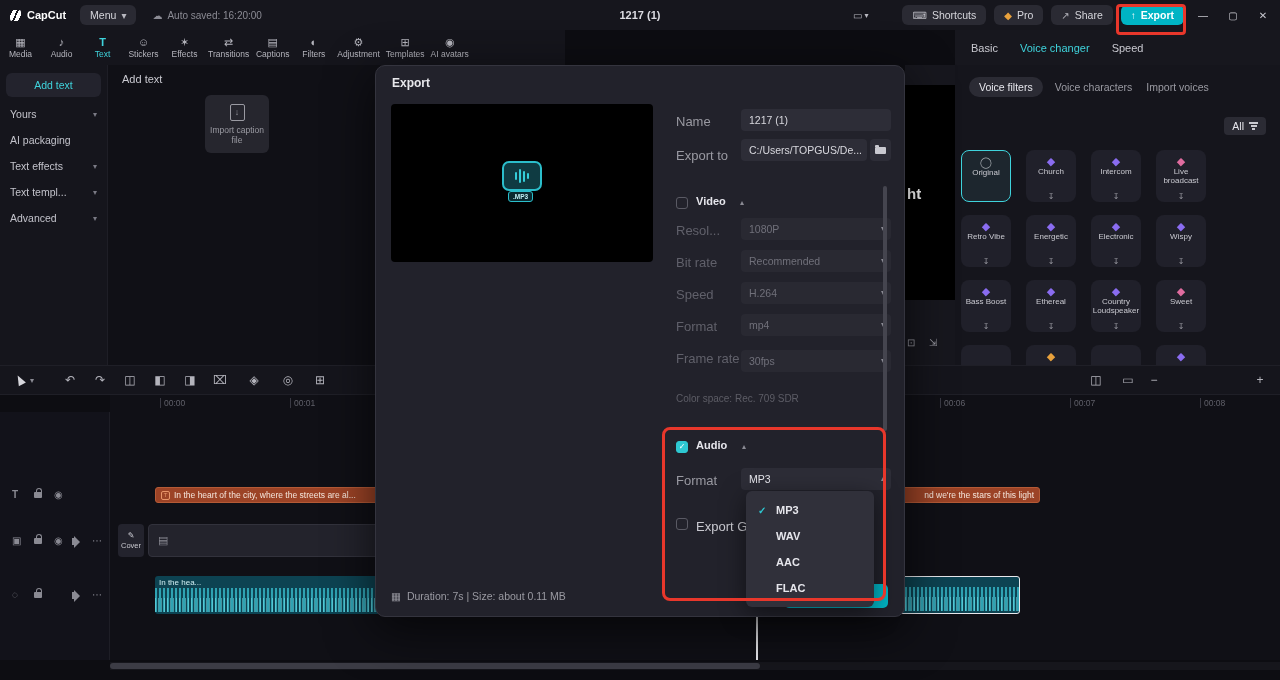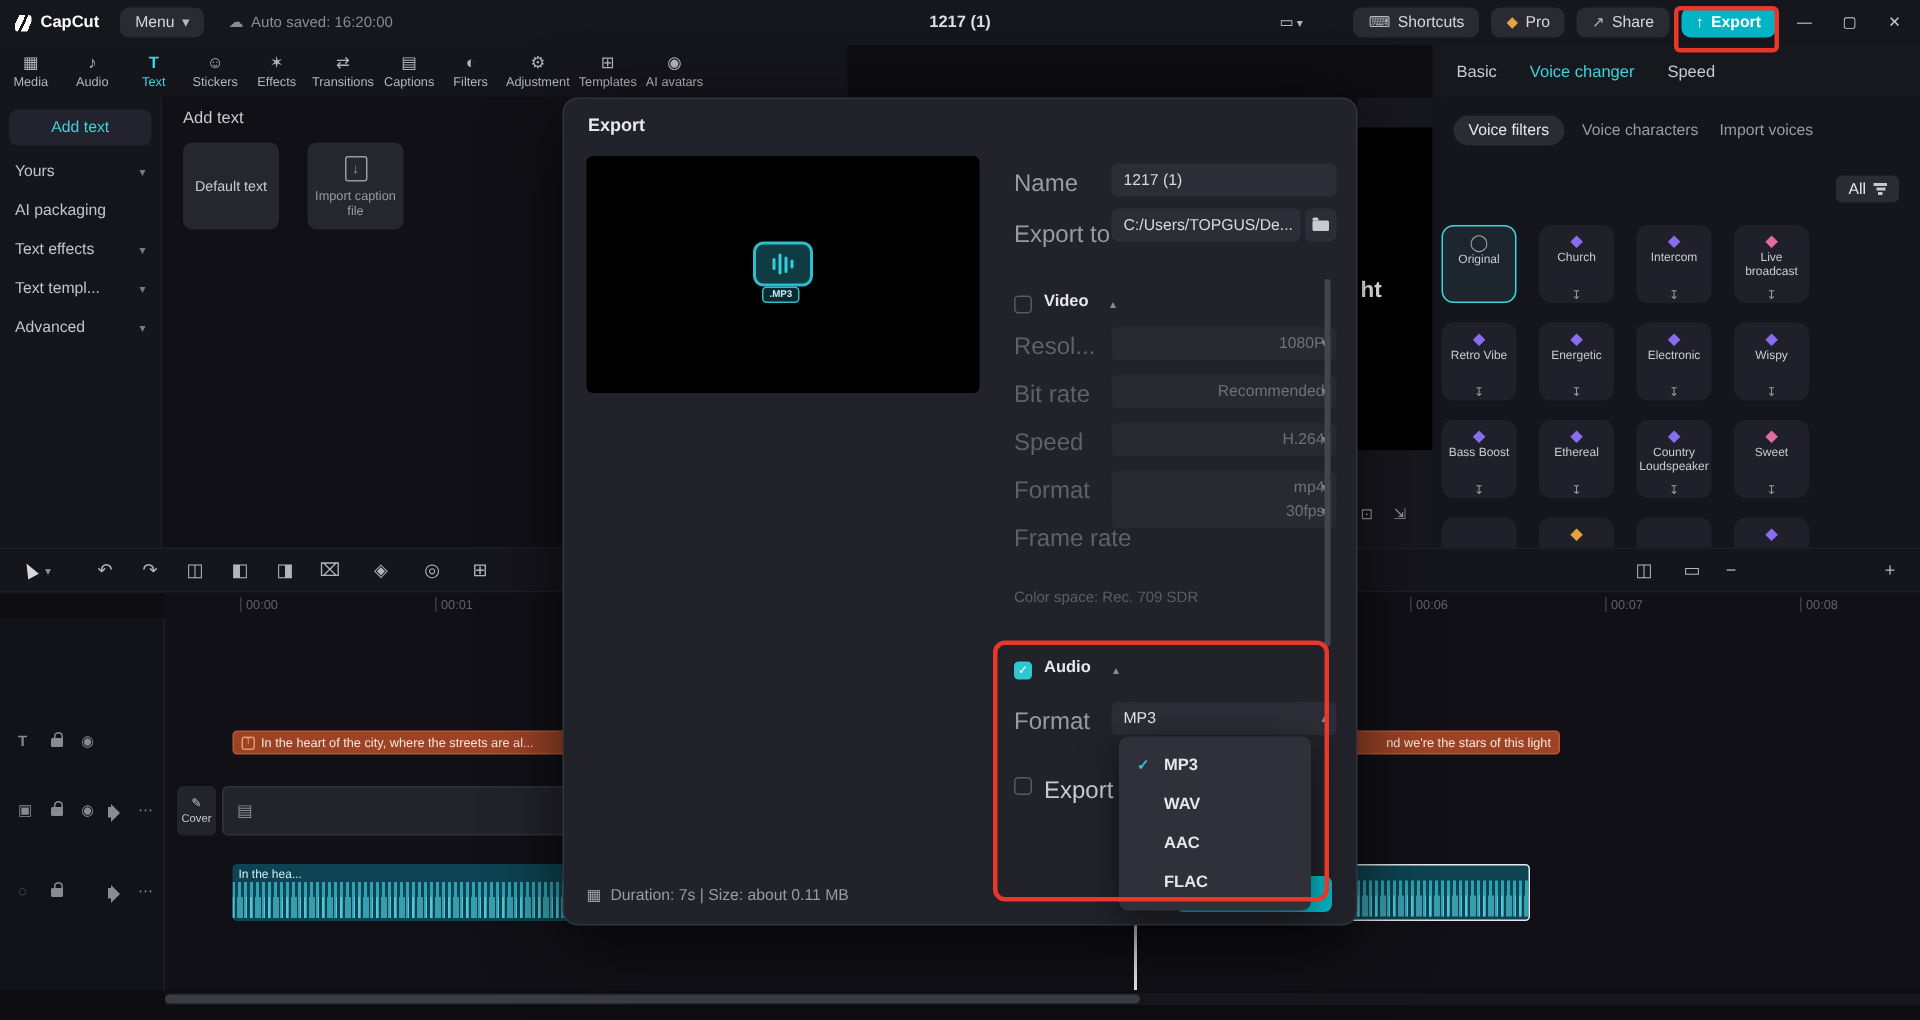--- a/index.html
+++ b/index.html
@@ -94,24 +94,24 @@
   .hscroll{position:absolute;left:110px;top:662px;width:1170px;height:8px;background:#16161c}
   .hthumb{position:absolute;left:0;top:1px;width:650px;height:6px;background:#3c3c45;border-radius:3px}
 
   
   .modal{position:absolute;left:375px;top:65px;width:530px;height:552px;background:#22222b;border:1px solid #34343e;border-radius:10px;box-shadow:0 12px 48px rgba(0,0,0,.65);z-index:100}
   .mtitle{position:absolute;left:16px;top:10px;font-size:12px;font-weight:bold;color:#e8e8ec}
   .preview{position:absolute;left:15px;top:38px;width:262px;height:158px;background:#000;border-radius:4px}
   .mp3box{position:absolute;left:111px;top:57px;width:40px;height:30px;background:#0f3b42;border:2px solid #2bbecb;border-radius:7px;display:flex;align-items:center;justify-content:center;gap:2px}
   .mp3box i{display:block;width:2px;background:#35cdd9;border-radius:1px}
   .mp3badge{position:absolute;left:117px;top:87px;padding:1px 4px;background:#0a2a30;border:1px solid #2bbecb;border-radius:3px;font-size:6.5px;color:#bfeef3;font-weight:bold}
-  .flabel{position:absolute;left:300px;font-size:16px;color:#9a9aa2;white-space:nowrap}
+  .flabel{position:absolute;left:300px;font-size:13px;color:#9a9aa2;white-space:nowrap}
   .flabel.dim{color:#60606a}
   .fctrl{position:absolute;left:365px;width:150px;height:22px;background:#2d2d37;border-radius:4px;color:#d8d8de;font-size:10.5px;line-height:22px;padding:0 18px 0 8px;white-space:nowrap;overflow:hidden}
-  .fctrl.center{text-align:right;padding-right:8px}
+  .fctrl.center{text-align:left;padding-right:8px}
   .fctrl.dim{color:#70707a;background:#292932}
   .fcaret{position:absolute;right:6px;top:0;color:#8a8a93;font-size:8px}
   .cb{position:absolute;width:12px;height:12px;border:1.5px solid #5a5a64;border-radius:3px;text-align:center;font-size:8px;line-height:10px;color:transparent}
   .cb.checked{background:#2ec8d2;border-color:#2ec8d2;color:#fff}
   .secname{position:absolute;left:320px;font-size:11px;font-weight:bold;color:#e6e6ec}
   .seccaret{position:absolute;font-size:8px;color:#8a8a93}
   .cspace{position:absolute;left:300px;top:327px;font-size:10px;color:#5d5d66}
   .mfooter{position:absolute;left:15px;top:524px;display:flex;align-items:center;gap:6px;color:#9a9aa2;font-size:10.5px}
   .mexport{position:absolute;left:408px;top:518px;width:104px;height:24px;background:#00b4c4;border-radius:5px;color:#fff;font-size:11px;font-weight:bold;display:flex;align-items:center;justify-content:center}
   .folderbtn{position:absolute;left:494px;top:73px;width:21px;height:22px;background:#2d2d37;border-radius:4px;display:flex;align-items:center;justify-content:center}
@@ -243,23 +243,20 @@
       <span class="caret">▾</span>
     </div>
     <div class="sideitem">
       <span>Advanced</span>
       <span class="caret">▾</span>
     </div>
   </div>
 
   <div class="lcontent">
     <div class="title">Add text</div>
-    <div class="tcard" style="left:14px">
-      <span>Default text</span>
-    </div>
     <div class="tcard" style="left:97px">
       <span class="docico">↓</span>
       <span style="color:#9a9aa2;font-size:8.5px">Import caption file</span>
     </div>
   </div>
 
   <div class="psliver">
     <div class="pblack">
       <span>ht</span>
     </div>
@@ -467,21 +464,21 @@
     <span class="flabel dim" style="top:189px">Bit rate</span>
     <div class="fctrl dim center" style="top:184px"><span>Recommended</span><span class="fcaret">▾</span></div>
 
     <span class="flabel dim" style="top:221px">Speed</span>
     <div class="fctrl dim center" style="top:216px"><span>H.264</span><span class="fcaret">▾</span></div>
 
     <span class="flabel dim" style="top:253px">Format</span>
     <div class="fctrl dim center" style="top:248px"><span>mp4</span><span class="fcaret">▾</span></div>
 
     <span class="flabel dim" style="top:285px">Frame rate</span>
-    <div class="fctrl dim center" style="top:264px"><span>30fps</span><span class="fcaret">▾</span></div>
+    <div class="fctrl dim center" style="top:284px"><span>30fps</span><span class="fcaret">▾</span></div>
 
     <div class="cspace">Color space: Rec. 709 SDR</div>
 
     <div class="cb checked" style="left:300px;top:375px"><span>✓</span></div>
     <span class="secname" style="top:373px">Audio</span>
     <span class="seccaret" style="left:366px;top:376px">▴</span>
 
     <span class="flabel" style="top:407px">Format</span>
     <div class="fctrl" style="top:402px;color:#e6e6ec"><span>MP3</span><span class="fcaret">▴</span></div>
 

